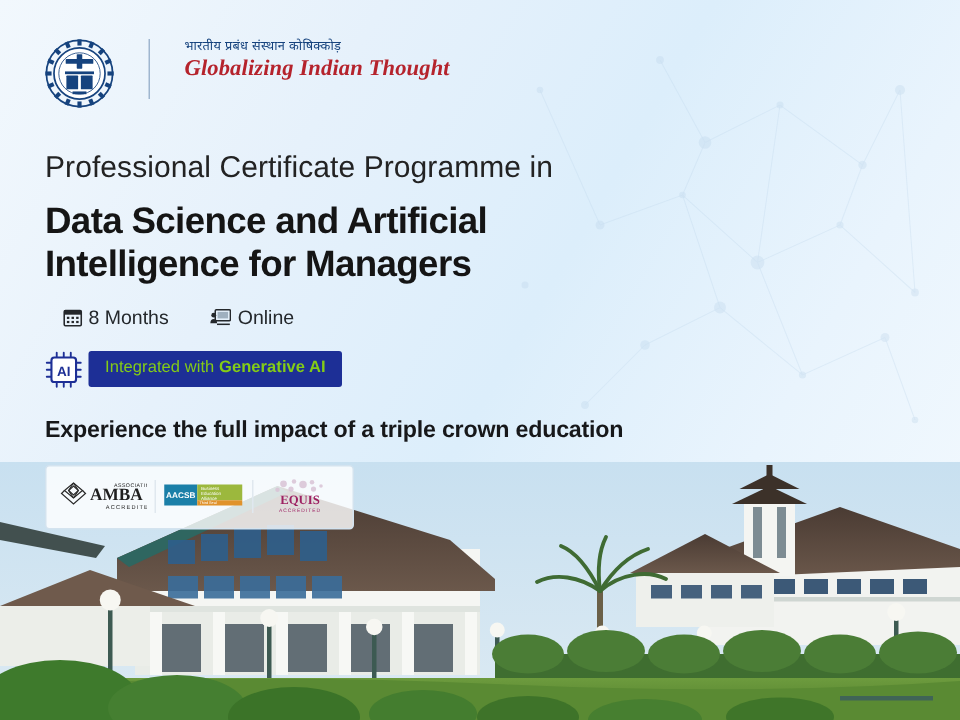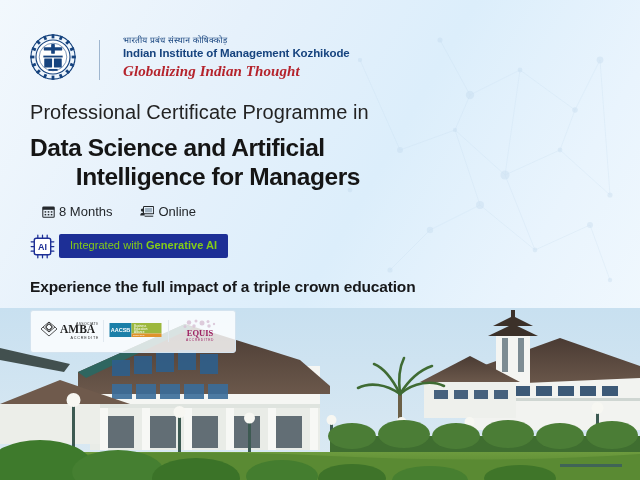--- a/index.html
+++ b/index.html
@@ -25,21 +25,21 @@
   }
 
   
   .content {
     position:absolute; left:0; top:0; width:640px; height:320px;
     padding:26px 0 0 30px;
     z-index:4;
   }
 
   
-  .logo-lockup { display:flex; align-items:flex-end; gap:23px; height:54px; }
+  .logo-lockup { display:flex; align-items:flex-start; gap:23px; height:54px; }
   .iim-crest { width:46px; height:46px; flex:none; display:block; }
   .logo-divider { width:1px; height:40px; background:#9fb6cf; flex:none; }
   .logo-text { display:flex; flex-direction:column; justify-content:center; gap:1px; }
   .logo-hindi {
     font-size:8.5px; color:#16437e; letter-spacing:.2px;
     font-family:"Liberation Sans", sans-serif; line-height:1.15;
   }
   .logo-en {
     font-size:11.5px; font-weight:700; color:#16437e; line-height:1.2;
     letter-spacing:-.1px; white-space:nowrap;
@@ -53,21 +53,21 @@
   
   .eyebrow {
     margin-top:21px;
     font-size:20px; color:#232323; font-weight:400; letter-spacing:.05px;
   }
   .headline {
     margin-top:10px;
     font-size:24.5px; font-weight:700; color:#151515;
     line-height:1.18; letter-spacing:-.45px; max-width:330px;
   }
-  .headline .l2 { display:block;text-align:right; }
+  .headline .l2 { display:block; }
 
   
   .meta-row {
     margin-top:12px; display:flex; align-items:center; gap:16px;
     font-size:13px; color:#24282c;
   }
   .meta-item { display:flex; align-items:center; gap:4px;margin-left:12px; }
   .meta-item svg { display:block; }
 
   
@@ -190,21 +190,20 @@
           <rect x="31" y="53" width="17" height="20" rx="1"></rect>
           <rect x="52" y="53" width="17" height="20" rx="1"></rect>
           <rect x="40" y="76" width="20" height="4"></rect>
         </g>
       </svg>
 
       <div class="logo-divider"></div>
 
       <div class="logo-text">
         <div class="logo-hindi">भारतीय प्रबंध संस्थान कोषिक्कोड़</div>
-        <div class="logo-en">Indian Institute of Management Kozhikode</div>
         <div class="logo-tag">Globalizing Indian Thought</div>
       </div>
     </div>
 
     <div class="eyebrow">Professional Certificate Programme in</div>
     <h1 class="headline">
       <span class="l1">Data Science and Artificial</span>
       <span class="l2">Intelligence for Managers</span>
     </h1>
 

